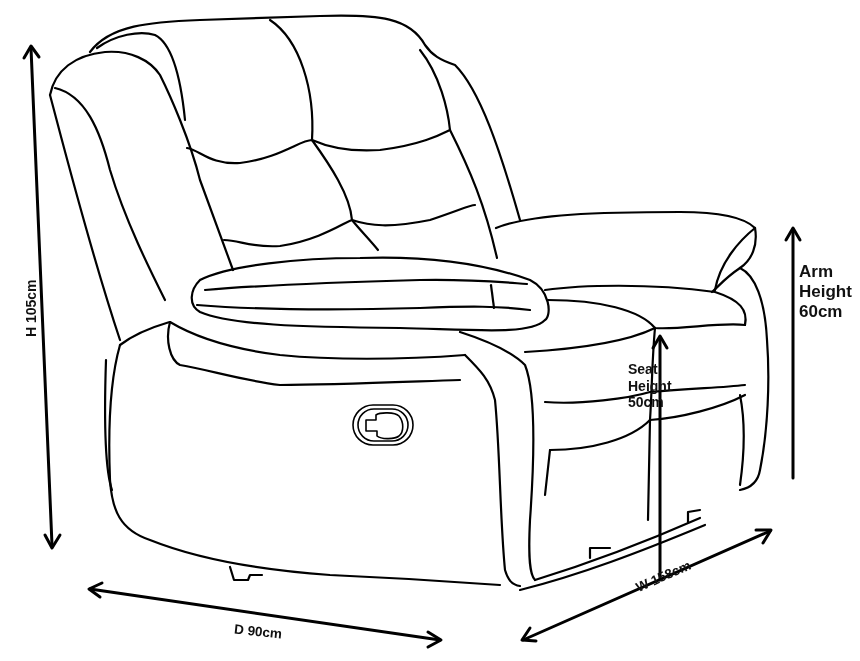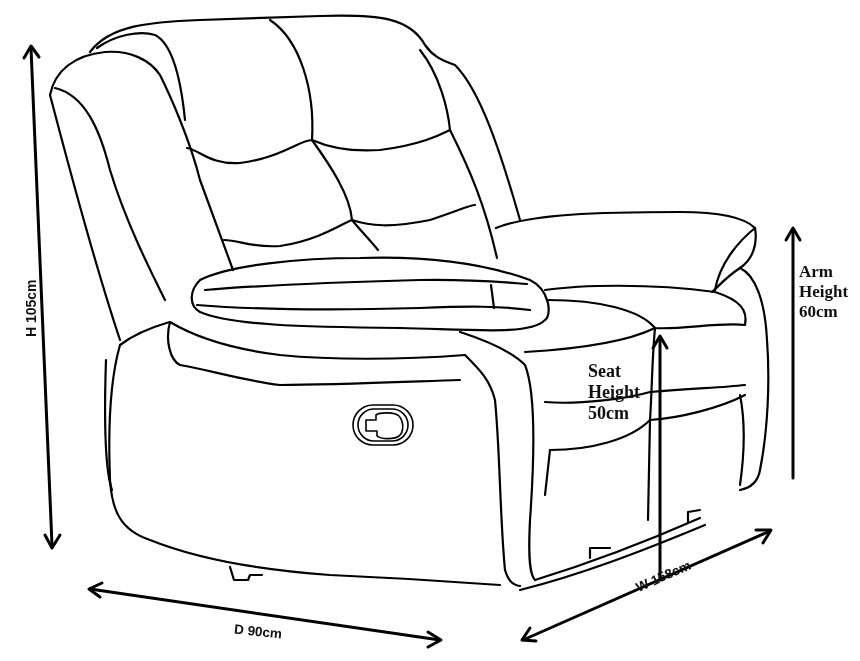--- a/index.html
+++ b/index.html
@@ -3,24 +3,24 @@
 <meta charset="utf-8">
 <style>
   html, body { margin: 0; padding: 0; background: #ffffff; }
   body { width: 860px; height: 661px; position: relative; overflow: hidden;
          font-family: "Liberation Sans", sans-serif; }
   #drawing { position: absolute; left: 0; top: 0; }
   .lbl { position: absolute; font-family: "Liberation Sans", sans-serif;
          font-weight: bold; color: #111111; white-space: nowrap; line-height: 1.18; }
   .lbl-h { left: 2px; top: 300px; font-size: 14px; transform: rotate(-90deg); transform-origin: center center; }
   .lbl-arm { left: 799px; top: 262px; font-size: 17px; }
-  .lbl-seat { left: 588px; top: 361px; font-size: 18px; }
+  .lbl-seat { left: 628px; top: 361px; font-size: 14px; }
   .lbl-d { left: 234px; top: 624px; font-size: 13.5px; transform: rotate(6deg); }
   .lbl-w { left: 640px; top: 580px; font-size: 13.5px; transform: rotate(-24deg); transform-origin: left bottom; }
-  .multi span { display: block; font-family: Liberation Serif, serif; }
+  .multi span { display: block; }
 </style>
 </head>
 <body>
 
 <svg id="drawing" width="860" height="661" viewBox="0 0 860 661" xmlns="http://www.w3.org/2000/svg" fill="none" stroke="#000" stroke-linecap="round" stroke-linejoin="round">
   <g stroke-width="2.2">
 
     <path d="M90 52 C110 25, 150 22, 200 20 L320 16 C380 14, 410 18, 425 45 C432 55, 440 60, 455 65 C480 90, 500 150, 520 220"></path>
 
     <path d="M97 48 C115 35, 140 30, 155 35 C175 45, 182 90, 185 120"></path>

